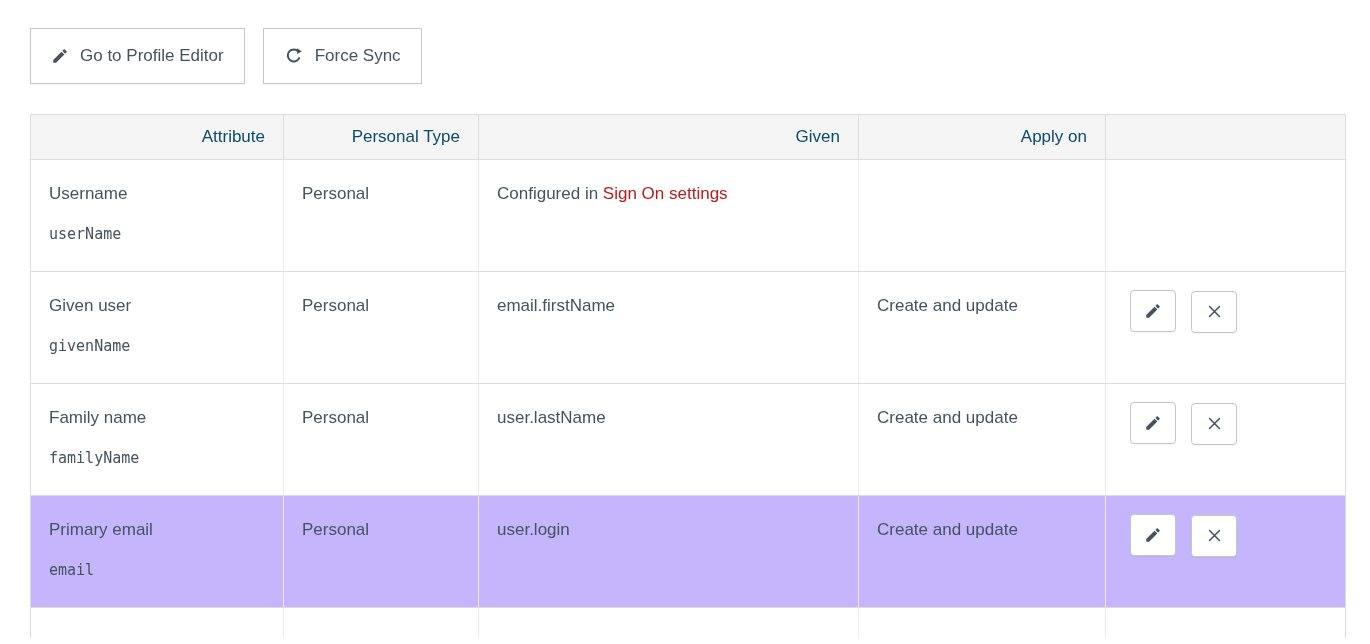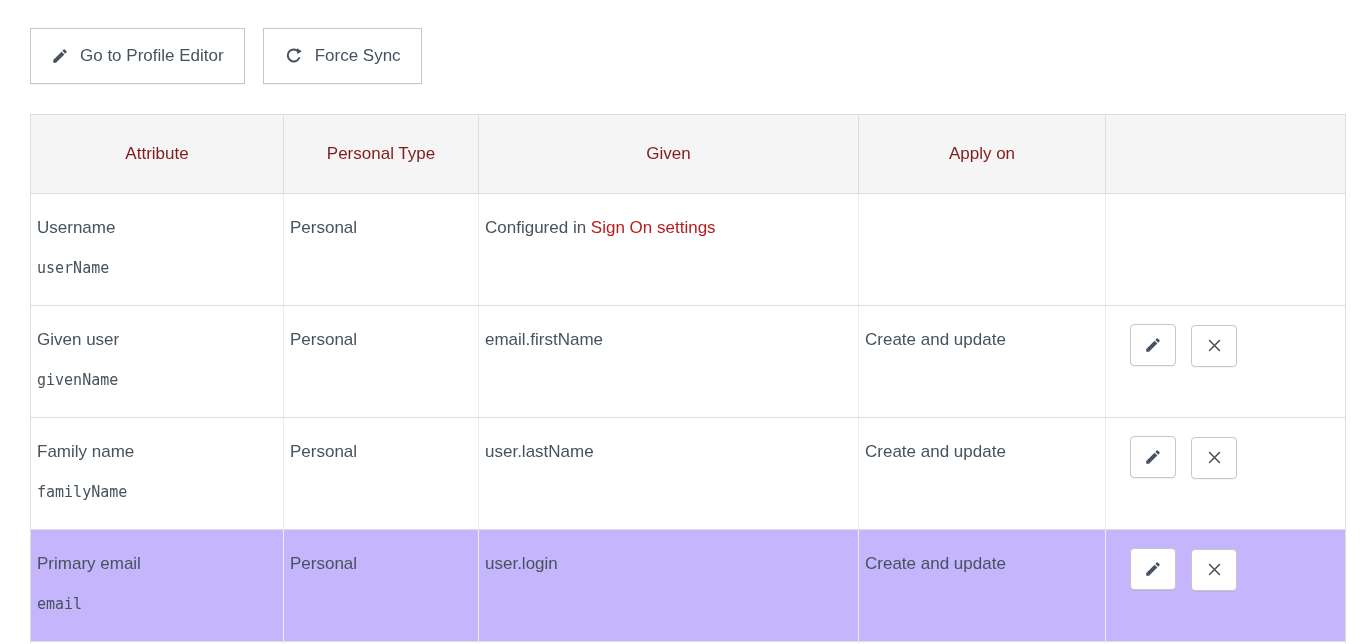--- a/index.html
+++ b/index.html
@@ -42,35 +42,35 @@
   
   table {
     border-collapse: collapse;
     table-layout: fixed;
     width: 1315px;
     border: 1px solid #dddddd;
     border-bottom: none;
   }
   thead th {
     background: #f5f5f5;
-    text-align: center;
+    text-align: right;
     font-weight: 400;
     font-size: 17px;
-    color: #7f1d1d;
-    padding: 28px 18px;
+    color: #0c4a6e;
+    padding: 11px 18px;
     border-right: 1px solid #dddddd;
     border-bottom: 1px solid #dddddd;
     height: 22px;
   }
   thead th:last-child { border-right: none; }
   tbody td {
     vertical-align: top;
     border-right: 1px solid #ececec;
     border-bottom: 1px solid #dddddd;
-    padding: 24px 18px 28px 6px;
+    padding: 24px 18px 28px 18px;
     font-size: 17px;
     color: #46535e;
   }
   tbody td:last-child { border-right: none; }
   tr.highlighted td { background: #c4b5fd; }
   .attr-label { font-size: 17px; }
   .attr-code {
     margin-top: 21px;
     font-family: "DejaVu Sans Mono", monospace;
     font-size: 15px;

